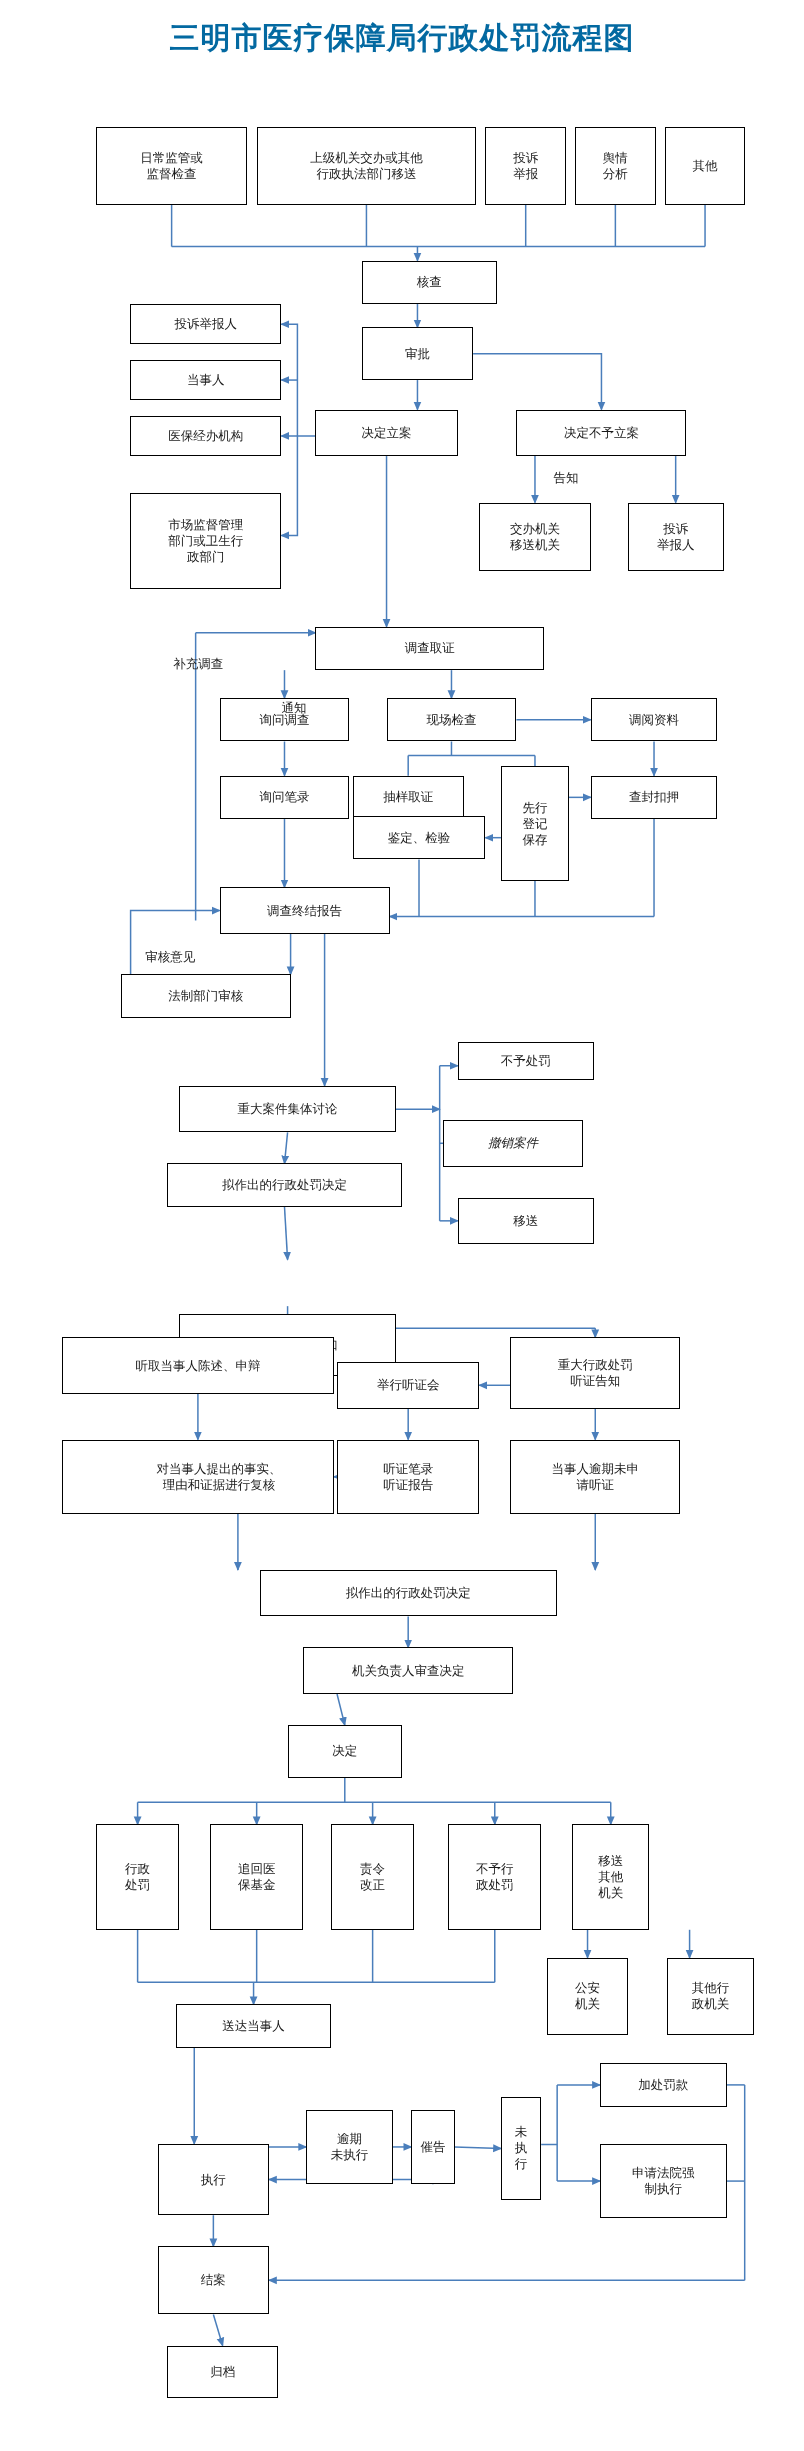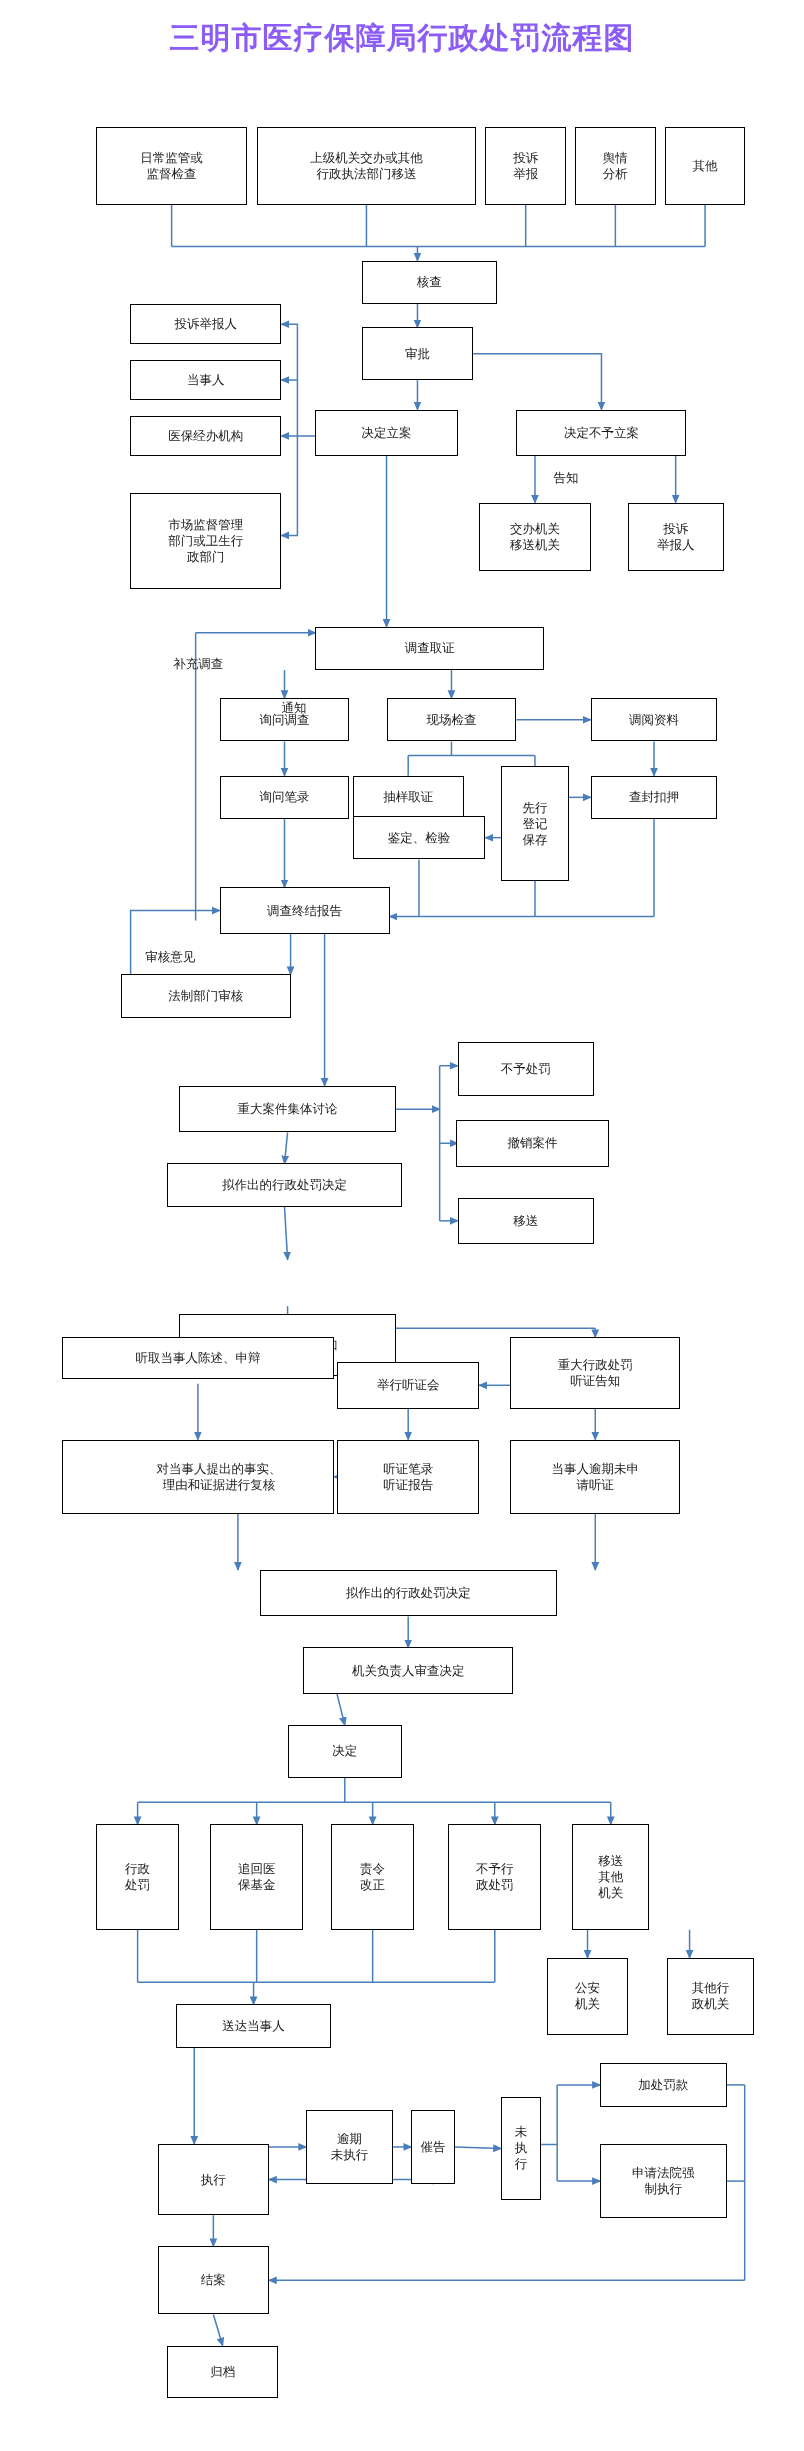--- a/index.html
+++ b/index.html
@@ -12,21 +12,21 @@
   }
   #canvas{position:absolute;left:0;top:0;width:804px;height:2451px;}
   .title{
     position:absolute;
     width:804px;
     text-align:center;
     top:18px;
     font-size:30px;
     font-weight:bold;
     letter-spacing:1px;
-    color:#8b5cf6;
+    color:#0369a1;
     font-family:"Liberation Serif","DejaVu Serif",serif;
   }
   .node{
     position:absolute;
     box-sizing:border-box;
     border:1px solid #000;
     background:#ffffff;
     display:flex;
     align-items:center;
     justify-content:center;
@@ -184,25 +184,25 @@
     <div class="node" style="left: 352.523px; top: 775.633px; width: 111.323px; height: 43.4354px;">抽样取证</div>
     <div class="node" style="left: 500.954px; top: 766.325px; width: 68.0308px; height: 114.794px;">先行
 登记
 保存</div>
     <div class="node" style="left: 590.631px; top: 775.633px; width: 126.785px; height: 43.4354px;">查封扣押</div>
     <div class="node" style="left: 352.523px; top: 815.966px; width: 132.969px; height: 43.4354px;">鉴定、检验</div>
     <div class="node" style="left: 219.554px; top: 887.324px; width: 170.077px; height: 46.538px;">调查终结报告</div>
     <div class="node" style="left: 120.6px; top: 974.195px; width: 170.077px; height: 43.4354px;">法制部门审核</div>
     <div class="node" style="left: 179.354px; top: 1085.89px; width: 216.462px; height: 46.538px;">重大案件集体讨论</div>
     <div class="node" style="left: 166.985px; top: 1163.45px; width: 235.015px; height: 43.4354px;">拟作出的行政处罚决定</div>
-    <div class="node" style="left: 457.662px; top: 1042.45px; width: 136.062px; height: 54px;">不予处罚</div>
-    <div class="node" style="left: 456px; top: 1120.01px; width: 153px; height: 46.538px;">撤销案件</div>
+    <div class="node" style="left: 457.662px; top: 1042.45px; width: 136.062px; height: 38px;">不予处罚</div>
+    <div class="node" style="left: 443px; top: 1120.01px; width: 140px; height: 46.538px; font-style: italic;">撤销案件</div>
     <div class="node" style="left: 457.662px; top: 1197.58px; width: 136.062px; height: 46.538px;">移送</div>
     <div class="node" style="left: 179.354px; top: 1314px; width: 216.462px; height: 62px;">行政处罚事先告知</div>
-    <div class="node" style="left: 61.8462px; top: 1337.19px; width: 272.123px; height: 42px; font-family: Liberation Serif, serif;">听取当事人陈述、申辩</div>
+    <div class="node" style="left: 61.8462px; top: 1337.19px; width: 272.123px; height: 57px; font-family: Liberation Serif, serif;">听取当事人陈述、申辩</div>
     <div class="node" style="left: 510.231px; top: 1337.19px; width: 170.077px; height: 71.3582px;">重大行政处罚
 听证告知</div>
     <div class="node" style="left: 337.062px; top: 1362.01px; width: 142.246px; height: 46.538px;">举行听证会</div>
     <div class="node" style="left: 61.8462px; top: 1439.57px; width: 272.123px; height: 74px; padding-left: 44px;">对当事人提出的事实、
 理由和证据进行复核</div>
     <div class="node" style="left: 337.062px; top: 1439.57px; width: 142.246px; height: 74.4608px;">听证笔录
 听证报告</div>
     <div class="node" style="left: 510.231px; top: 1439.57px; width: 170.077px; height: 74.4608px;">当事人逾期未申
 请听证</div>
     <div class="node" style="left: 259.754px; top: 1569.88px; width: 296.862px; height: 46.538px;">拟作出的行政处罚决定</div>

